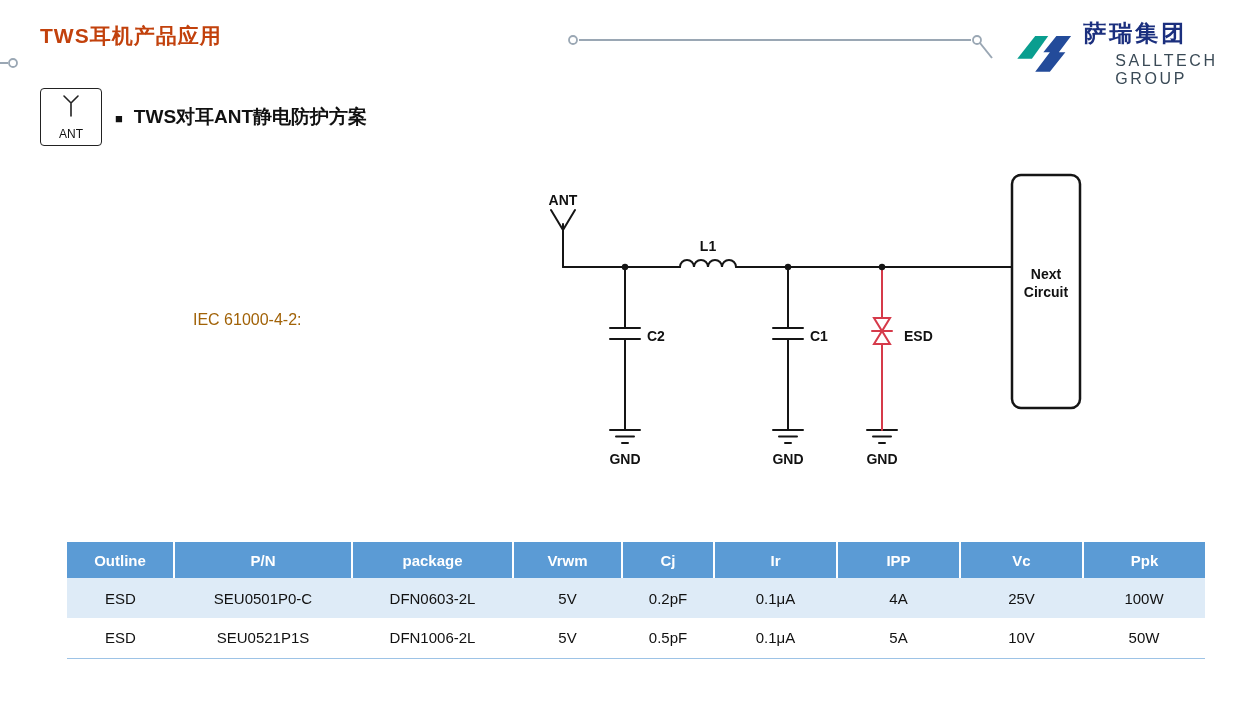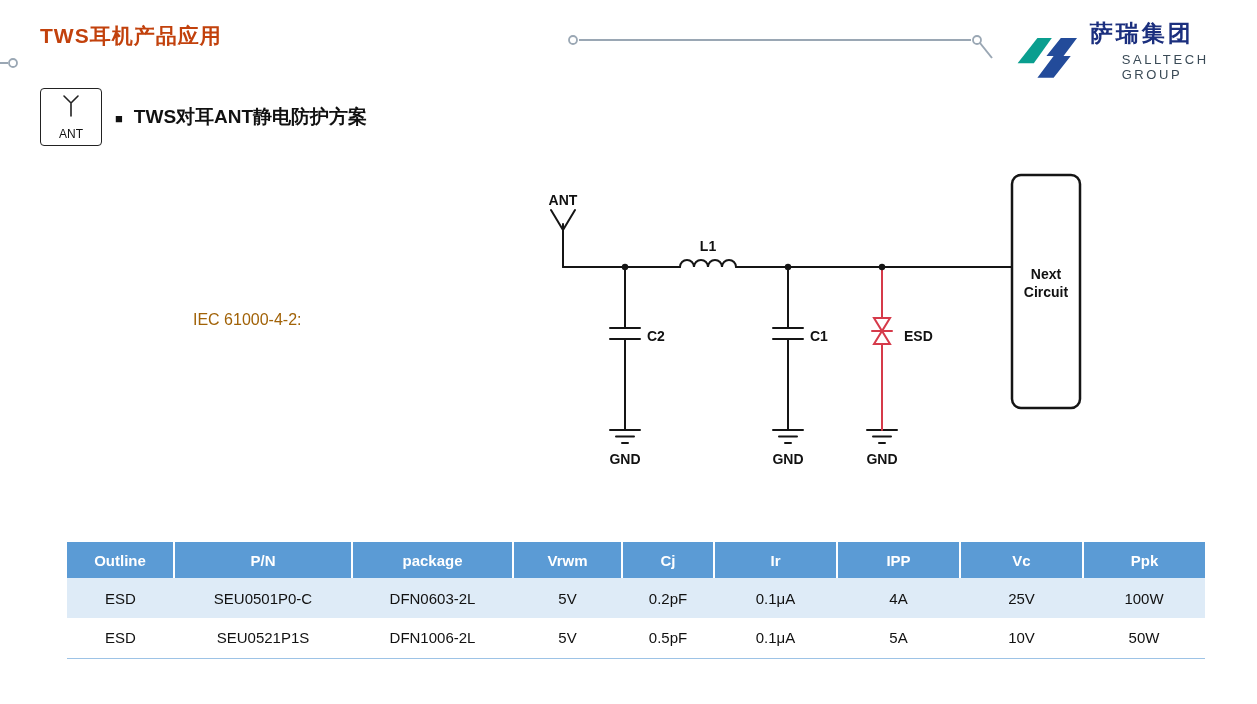--- a/index.html
+++ b/index.html
@@ -6,24 +6,24 @@
   html,body { background:#ffffff; }
   body { font-family:"Liberation Sans", sans-serif; }
   .page { position:relative; width:1257px; height:704px; background:#ffffff; overflow:hidden; }
 
   .page-title {
     position:absolute; left:40px; top:22px;
     font-size:21px; font-weight:bold; color:#c2410c; letter-spacing:1px;
   }
   .deco { position:absolute; left:0; top:0; pointer-events:none; }
 
-  .logo { position:absolute; left:1014px; top:18px; display:flex; align-items:flex-end; gap:9px; }
+  .logo { position:absolute; left:1014px; top:18px; display:flex; align-items:center; gap:9px; }
   .logo-text { display:flex; flex-direction:column; }
   .logo-text-cn { font-size:23px; font-weight:bold; color:#1B2F7E; letter-spacing:3px; }
-  .logo-text-en { font-size:13px; color:#3A4A56; letter-spacing:2.6px; margin-top:3px;margin-left:32px; }
+  .logo-text-en { font-size:16px; color:#3A4A56; letter-spacing:2.6px; margin-top:3px;margin-left:32px; }
 
   .ant-box {
     position:absolute; left:40px; top:88px; width:62px; height:58px;
     border:1.5px solid #222; border-radius:4px;
     display:flex; flex-direction:column; align-items:center; justify-content:space-between;
     padding:5px 0 4px;
   }
   .ant-box-label { font-size:12px; color:#111; }
 
   .section-title {

